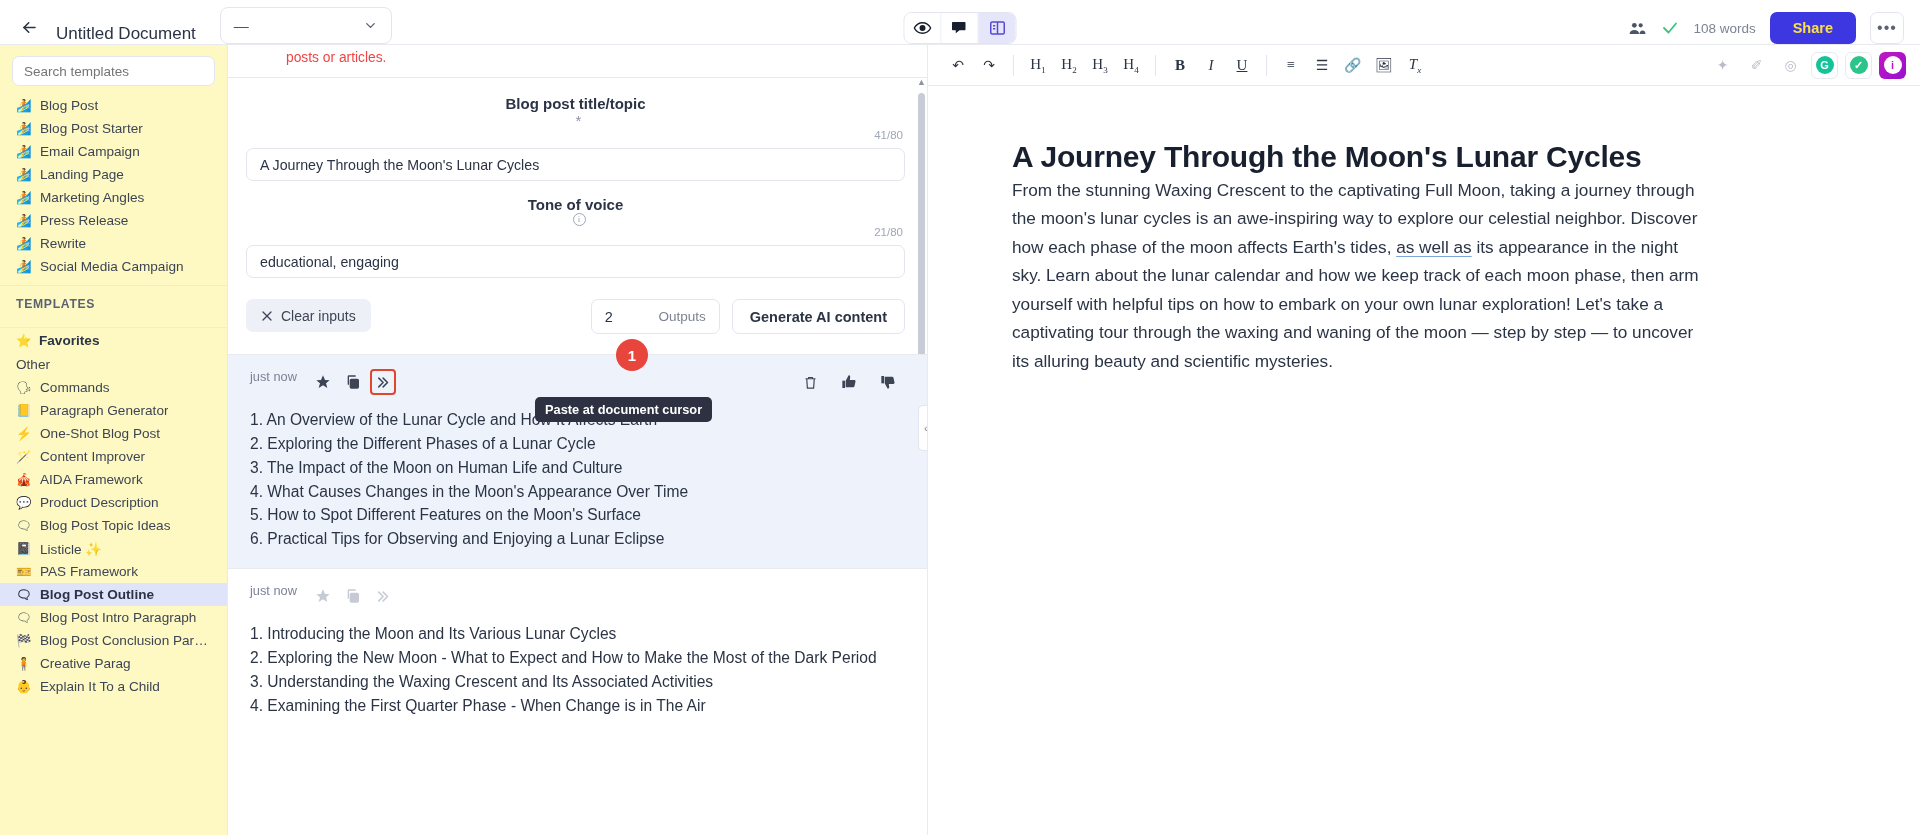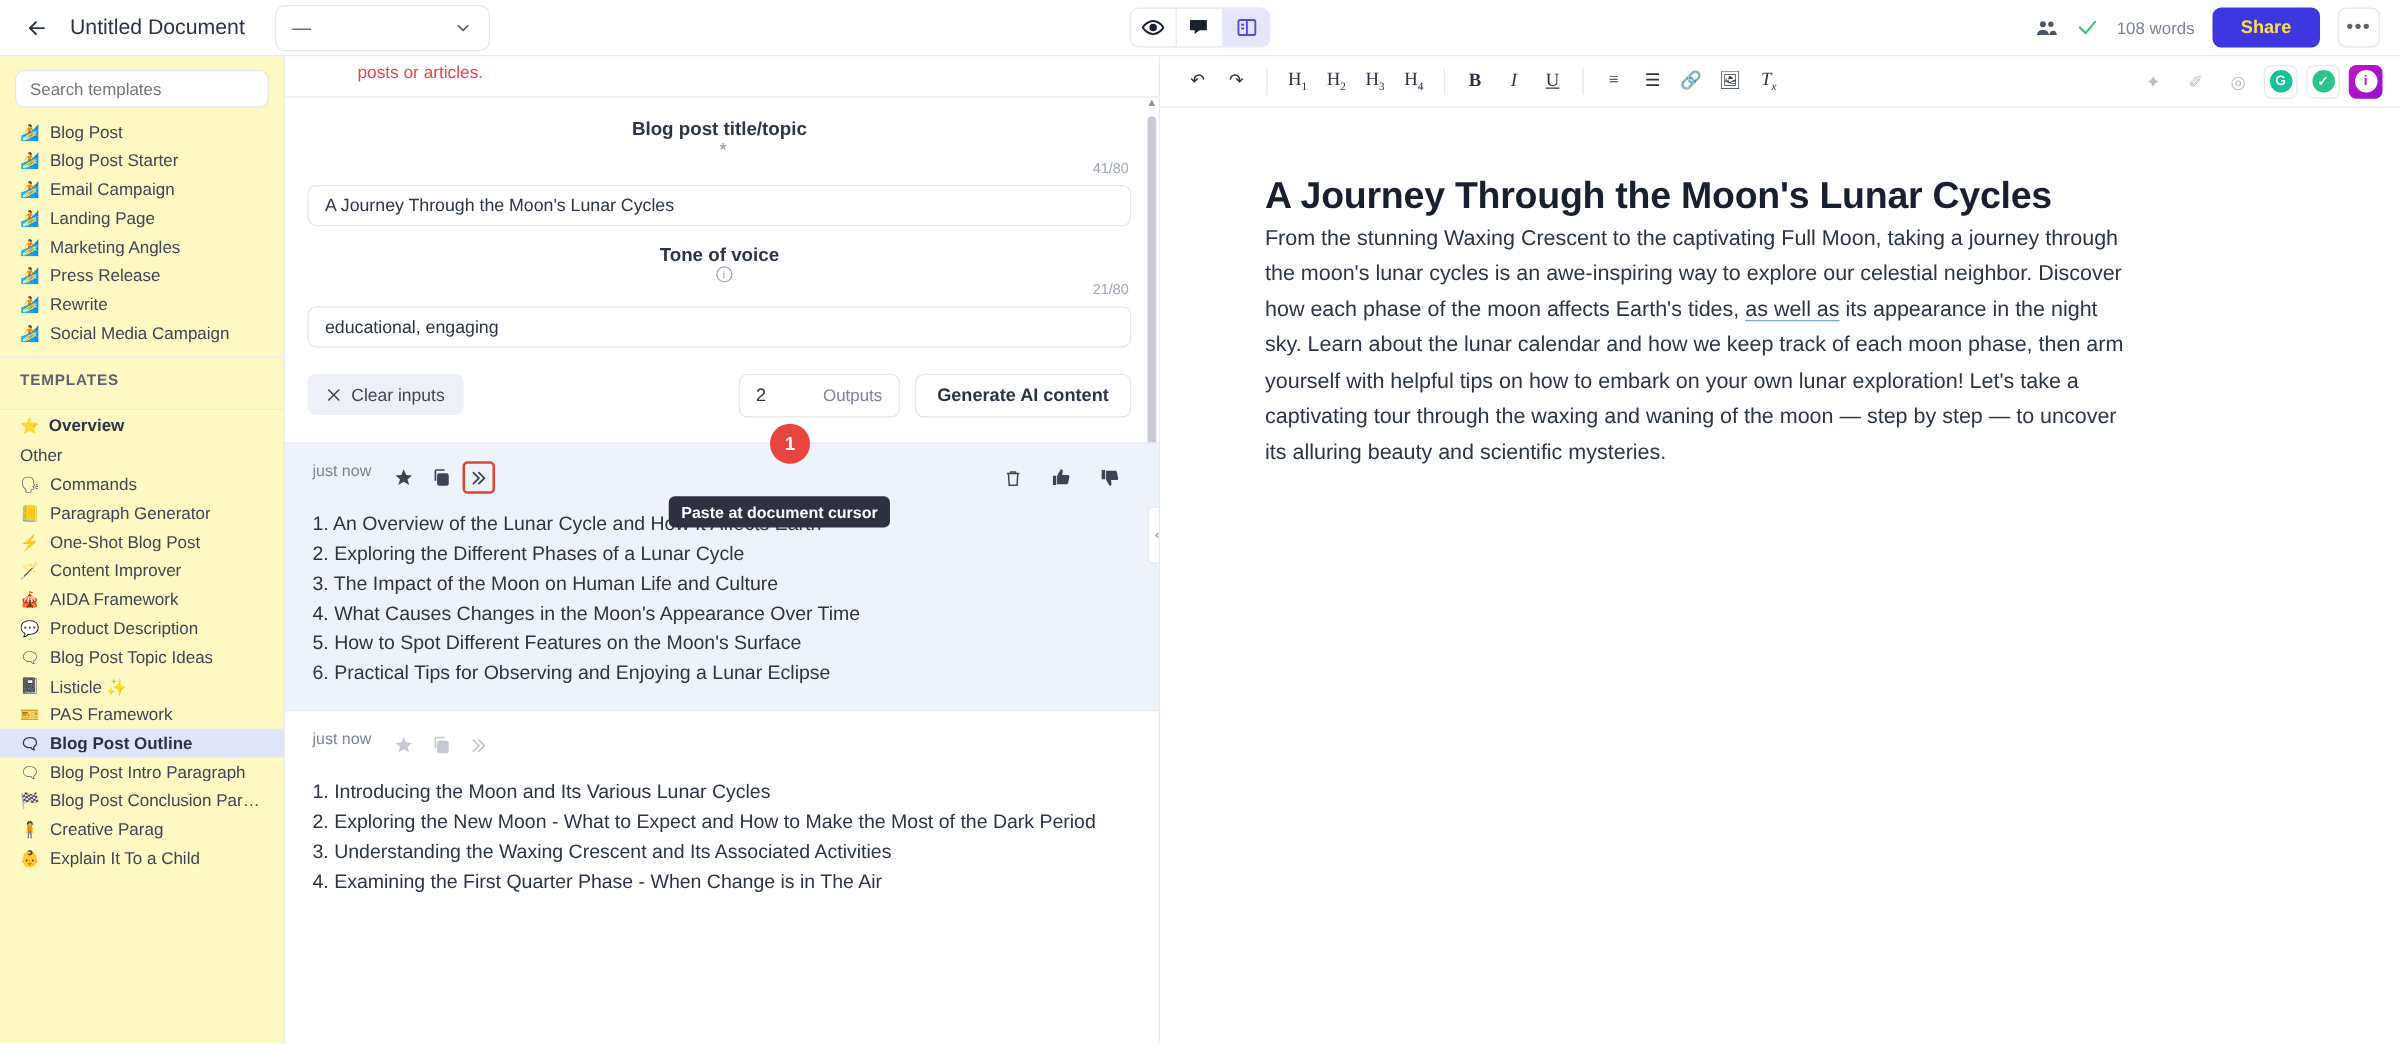--- a/index.html
+++ b/index.html
@@ -8,21 +8,21 @@
     font-family: "Liberation Sans", sans-serif;
     background: #ffffff;
     overflow: hidden;
     color: #2d3748;
   }
   .app { display: flex; flex-direction: column; width: 1920px; height: 835px; }
 
   
   .topbar {
     height: 45px; flex: 0 0 45px;
-    display: flex; align-items: center;
+    display: flex; align-items: flex-end;
     border-bottom: 1px solid #e8eaf0;
     background: #fff;
     position: relative;
     z-index: 40;
   }
   .back-arrow {
     width: 34px; height: 34px; margin-left: 12px;
     display: flex; align-items: center; justify-content: center;
     cursor: pointer; border-radius: 6px;
   }
@@ -382,21 +382,21 @@
             <div class="sb-item">
               <span class="sb-emoji">🏄</span>
               <span class="sb-label">Social Media Campaign</span>
             </div>
           </div>
         <div class="sb-divider"></div>
         <div class="sb-section">TEMPLATES</div>
         <div class="sb-divider"></div>
         <div class="sb-fav">
           <span class="sb-emoji">⭐</span>
-          <span>Overview</span>
+          <span>Favorites</span>
         </div>
         <div class="sb-other">Other</div>
         <div id="template-list">
             <div class="sb-item">
               <span class="sb-emoji">🗣</span>
               <span class="sb-label">Commands</span>
             </div>
             <div class="sb-item">
               <span class="sb-emoji">📒</span>
               <span class="sb-label">Paragraph Generator</span>

